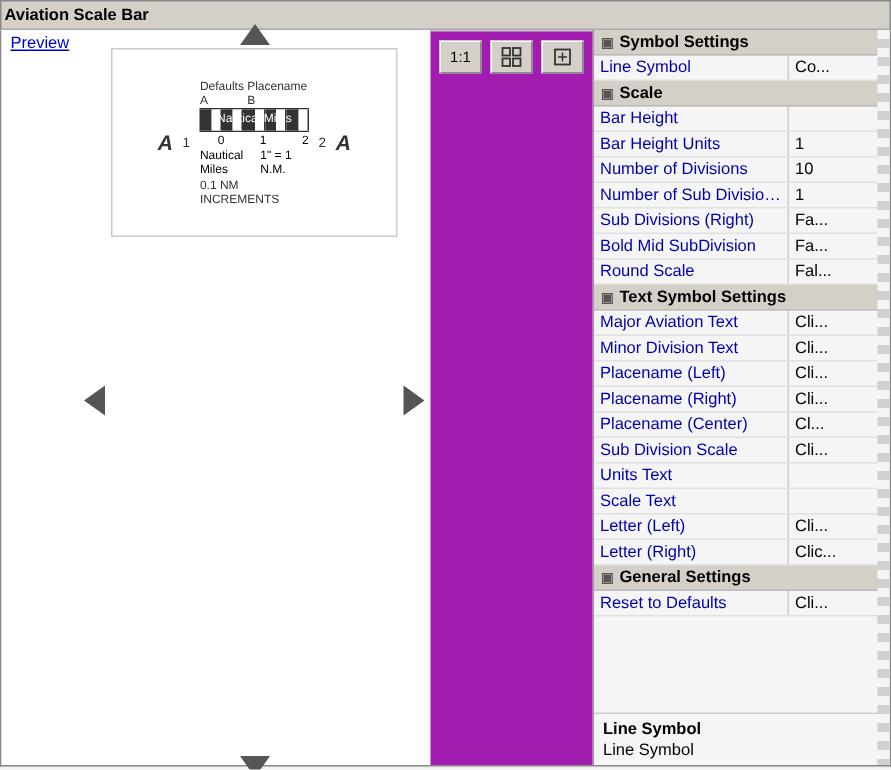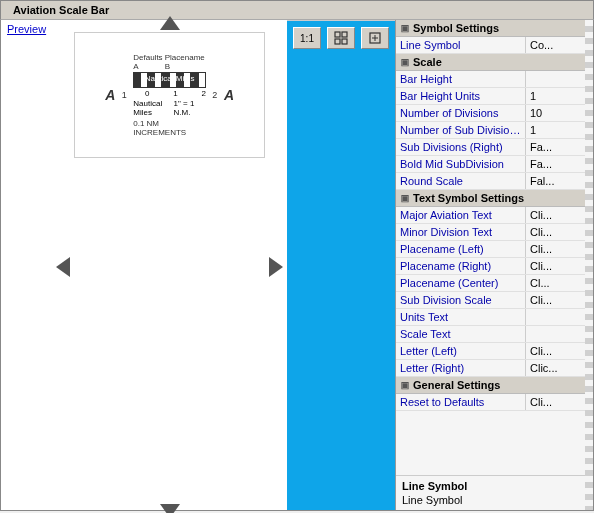--- a/index.html
+++ b/index.html
@@ -8,21 +8,21 @@
       font-size: 11px;
       background: #f0f0f0;
       width: 594px;
       height: 513px;
       overflow: hidden;
     }
     .title-bar {
       background: #d4d0c8;
       border: 1px solid #888;
       border-bottom: 1px solid #aaa;
-      padding: 3px 12px;
+      padding: 3px 2px;
       font-size: 11px;
       font-weight: bold;
       color: #000;
     }
     .main-container {
       display: flex;
       height: calc(513px - 22px);
       border: 1px solid #888;
       border-top: none;
     }
@@ -126,21 +126,21 @@
       justify-content: space-between;
       width: 100%;
       font-size: 8px;
       color: #333;
       margin-bottom: 1px;
     }
     .bottom-toolbar {
       display: flex;
       gap: 6px;
       padding: 6px;
-      background: #0ea5e9;
+      background: #a21caf;
       border-top: 1px solid #ccc;
     }
     .toolbar-btn {
       width: 28px;
       height: 22px;
       background: #d4d0c8;
       border: 1px solid #888;
       border-top: 1px solid #fff;
       border-left: 1px solid #fff;
       display: flex;

